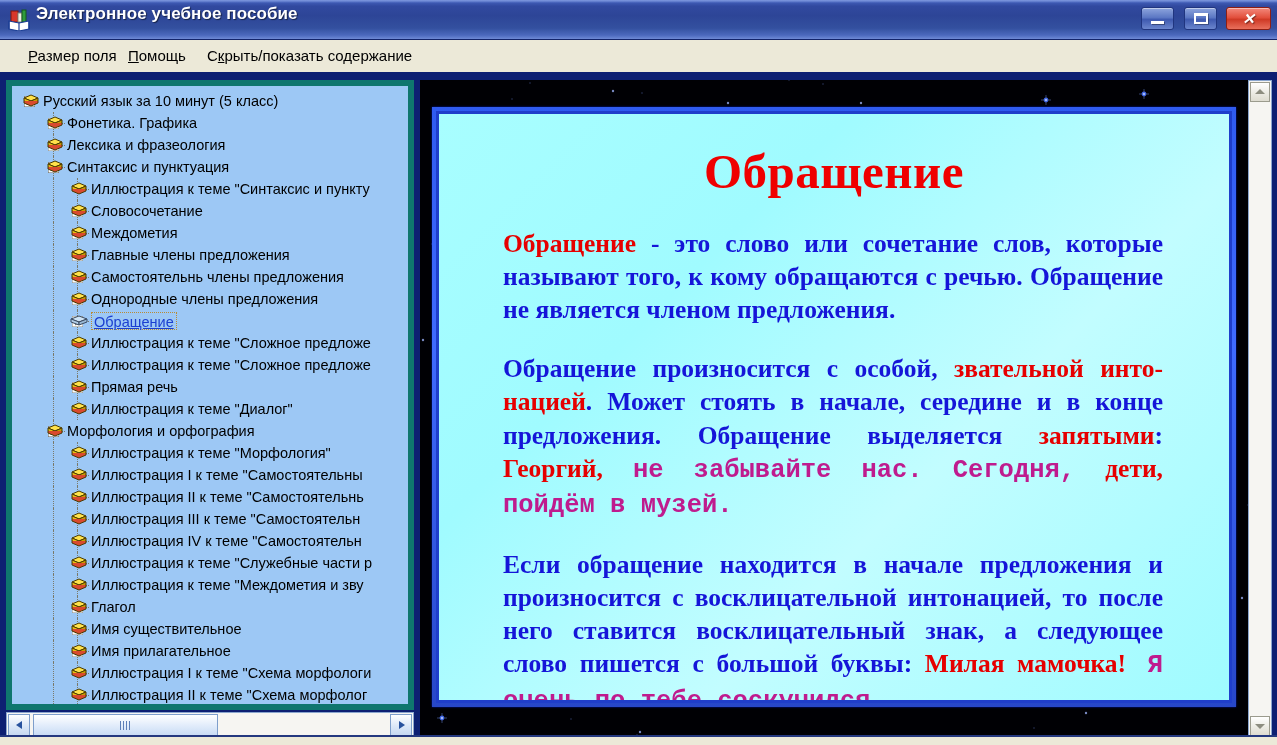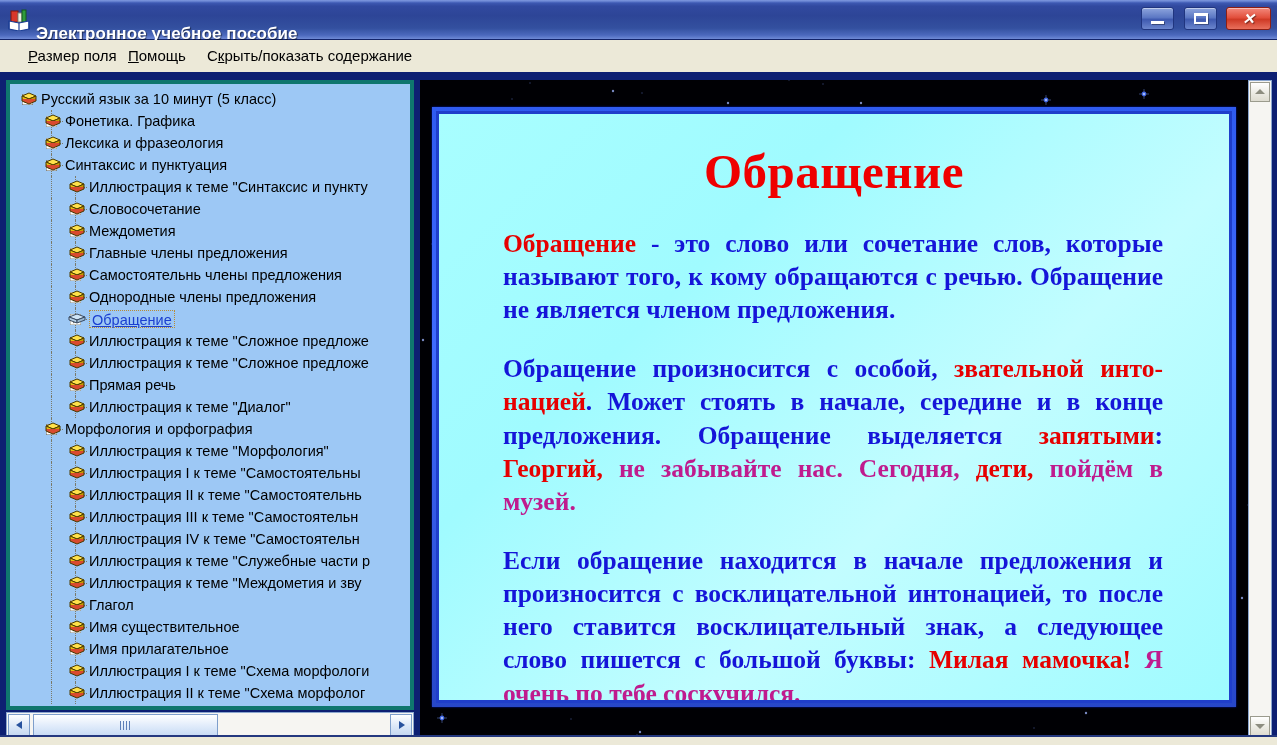--- a/index.html
+++ b/index.html
@@ -38,21 +38,21 @@
     left: 0; top: 0; right: 0; height: 3px;
     background: linear-gradient(to bottom, #7d97de, rgba(125,151,222,0));
   }
   .title-icon {
     position: absolute;
     left: 8px; top: 9px;
     width: 22px; height: 22px;
   }
   .title-text {
     position: absolute;
-    left: 36px; top: 24px;
+    left: 36px; top: 4px;
     font-size: 17px;
     font-weight: bold;
     color: #ffffff;
     text-shadow: 1px 1px 1px rgba(0,0,0,0.55);
     letter-spacing: .1px;
     white-space: nowrap;
   }
 
   .winbtns {
     position: absolute;
@@ -128,21 +128,21 @@
     background: #0d1f72;
     box-sizing: border-box;
   }
 
   
   .treepanel {
     position: absolute;
     left: 6px; top: 8px;
     width: 408px; height: 630px;
     background: #9dc8f5;
-    border: 4px solid #0f766e;
+    border: 6px solid #0f766e;
     box-sizing: border-box;
     overflow: hidden;
   }
   .tree {
     position: absolute;
     left: 0; top: 0;
     width: 408px;
     padding-top: 4px;
     box-sizing: border-box;
   }
@@ -307,21 +307,21 @@
     font-size: 25.5px;
     line-height: 1.30;
     color: #1515d8;
     text-align: justify;
     margin: 0 0 26px 0;
     padding: 0 32px 0 30px;
     hyphens: manual;
   }
   .para.last { margin-bottom: 0; }
   .r { color: #e60000; }
-  .m { color: #bf1b8e; }
+  .m { color: #bf1b8e; font-family: Liberation Mono, monospace; }
   .b { color: #1515d8; }
 
   
   .vsb {
     position: absolute;
     right: 5px; top: 8px;
     width: 24px; height: 658px;
     background: #f6f5f2;
     border: 1px solid #8ba6cf;
     box-sizing: border-box;

